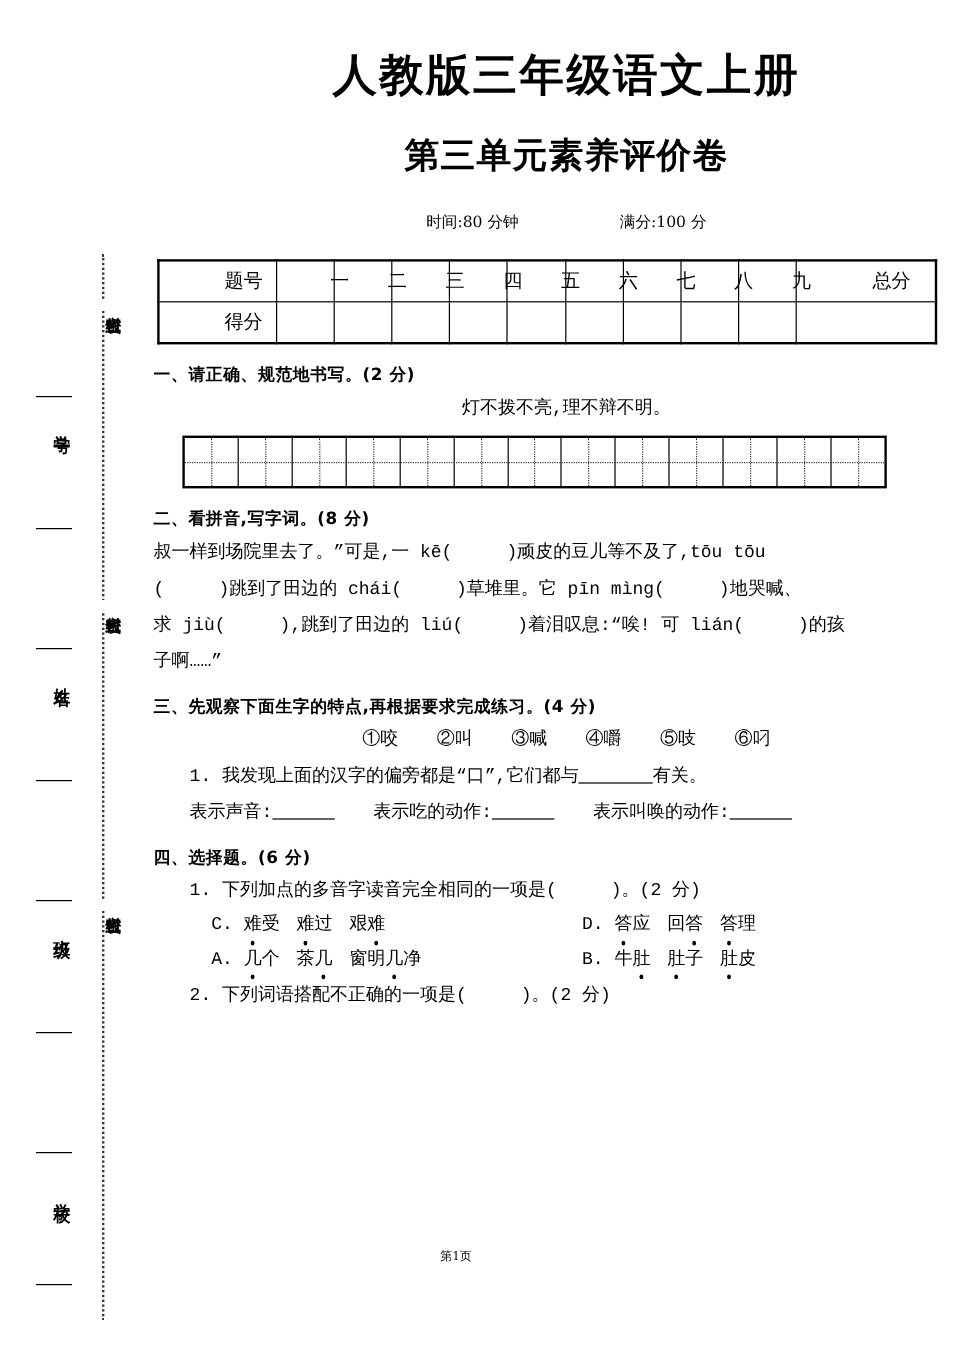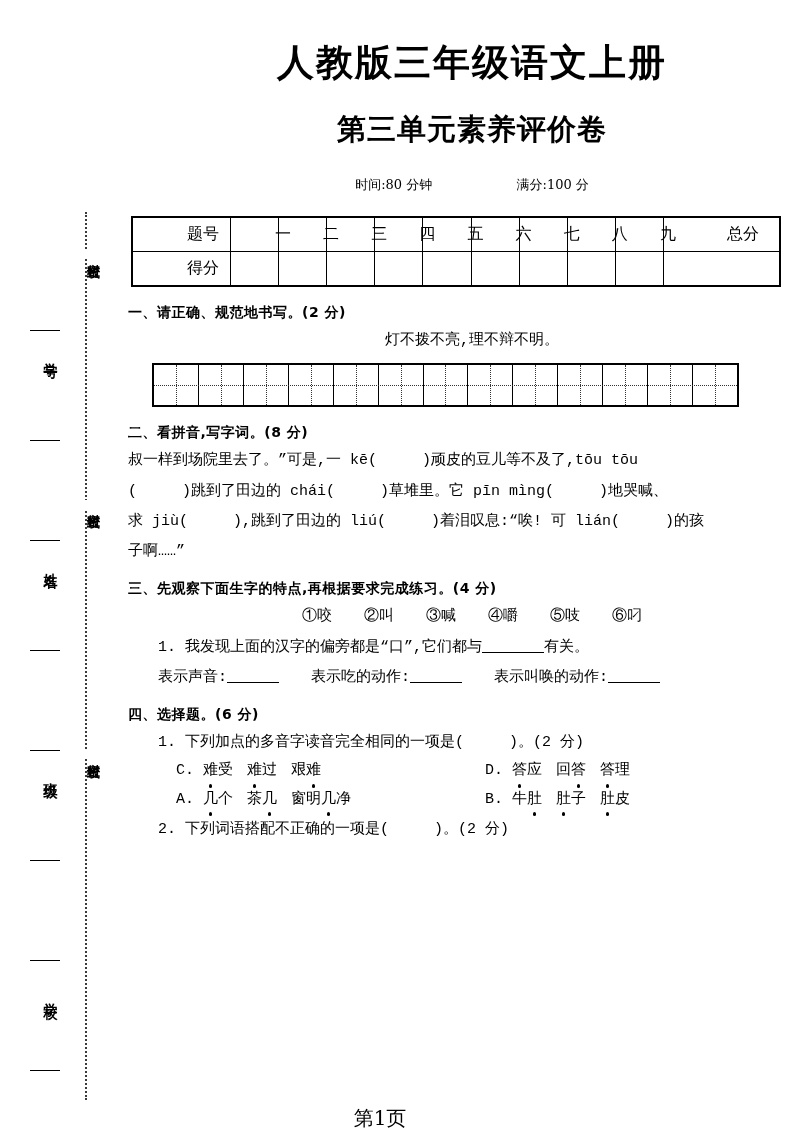--- a/index.html
+++ b/index.html
@@ -194,23 +194,23 @@
     bottom: -5px;
     width: 3.4px; height: 3.4px;
     background: #000;
     border-radius: 50%;
   }
   .word-gap { display: inline-block; width: 14px; }
 
   #footer {
     position: absolute;
     left: 0; right: 0;
-    top: 1105px;
-    text-align: center;
-    font-size: 20px;
+    top: 1040px;
+    text-align: center;
+    font-size: 10px;
     font-family: "DejaVu Serif", serif;
     padding-right: 40px;
   }
 </style>
 </head>
 <body>
 
 <div id="left-margin">
   <div id="seal-line"></div>
   <div class="seal-word" style="top:250px">密封线</div>

